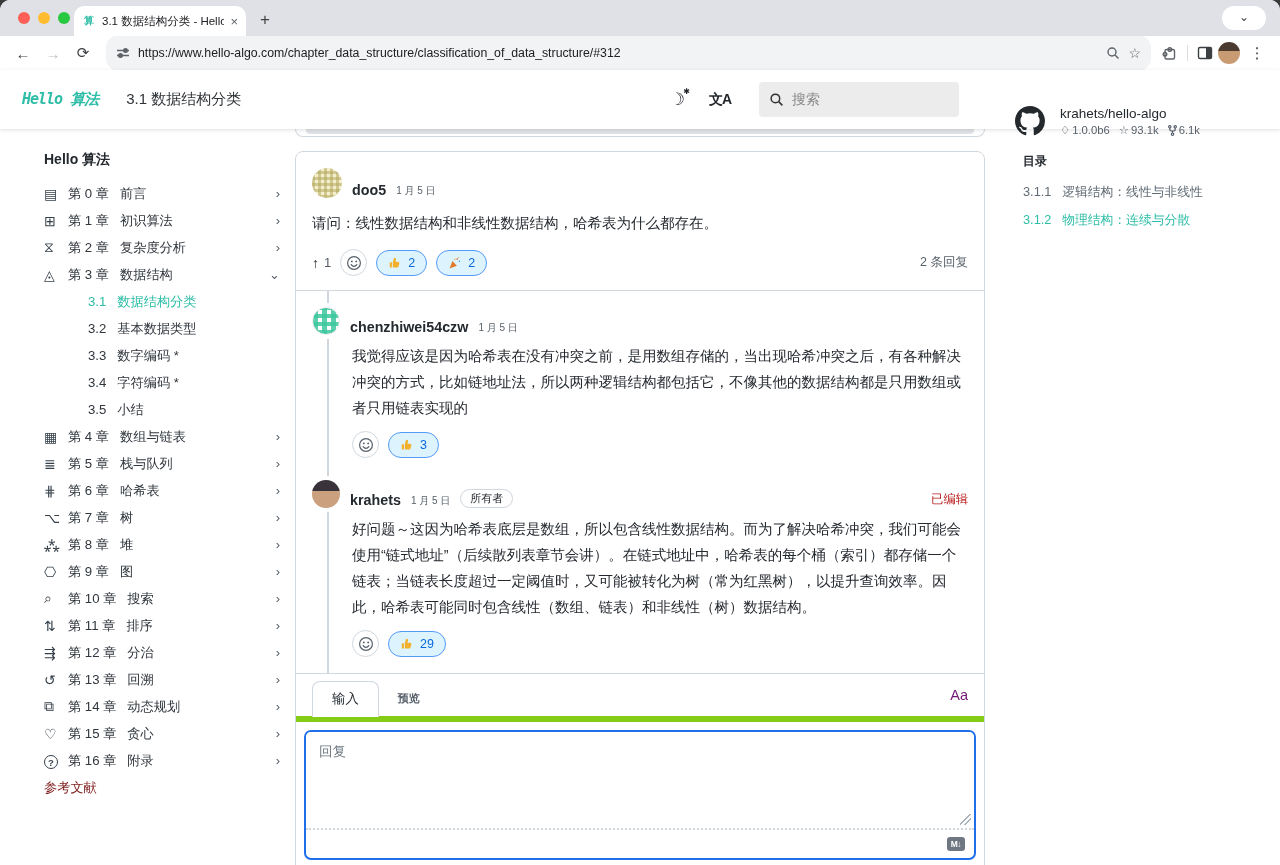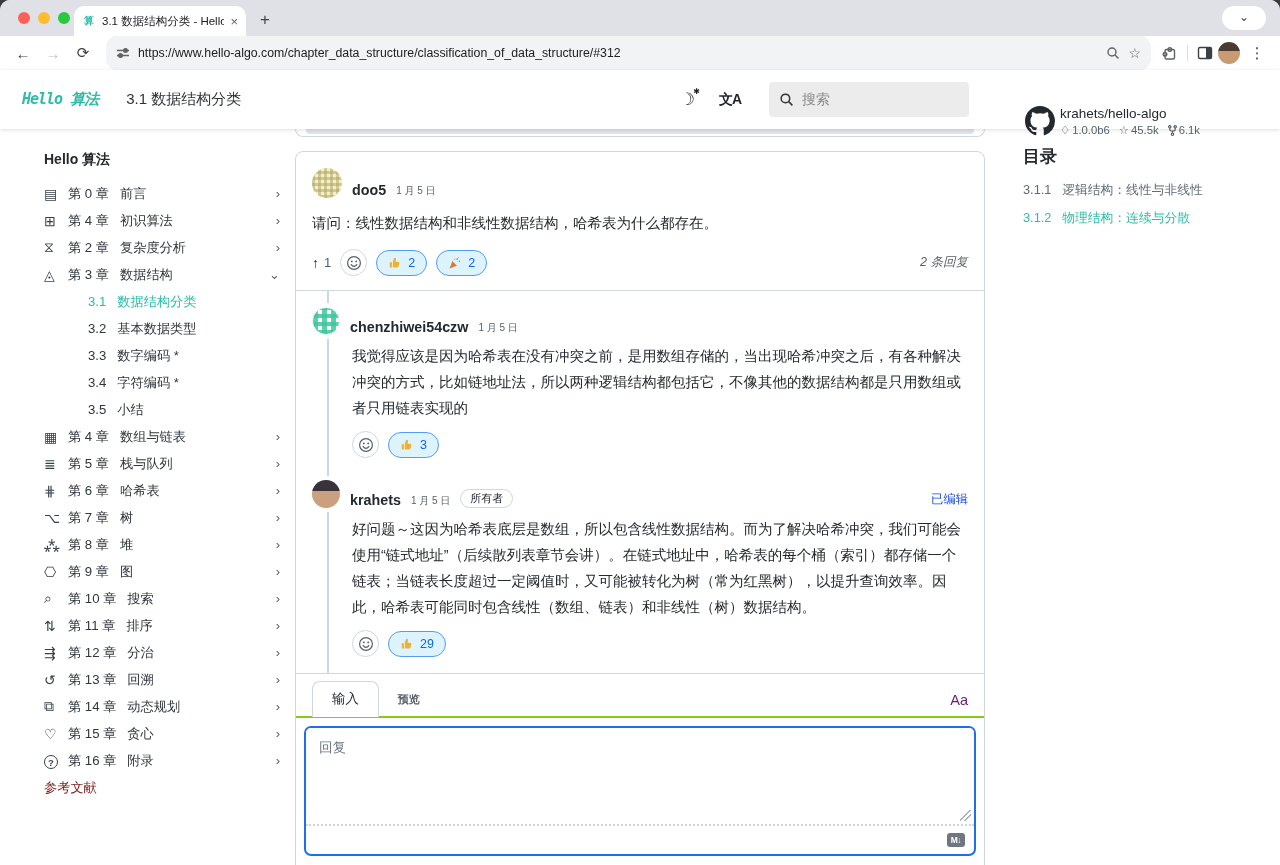--- a/index.html
+++ b/index.html
@@ -31,21 +31,21 @@
   .site-header { height:59px; background:#fff; box-shadow:0 1px 4px rgba(0,0,0,.13); position:relative; z-index:5; display:flex; align-items:center; padding:0 22px; }
   .logo-mark { color:#2dbda6; font-family:"DejaVu Sans Mono", monospace; font-weight:800; font-style:italic; font-size:15px; letter-spacing:-1px; white-space:nowrap; }
   .sh-title { margin-left:28px; font-size:15px; color:#2f3337; }
   .sh-spacer { flex:1; }
   .hdr-ic { font-size:17px; color:#1f2328; margin:0 12px; position:relative; }
   .hdr-ic .spark { position:absolute; font-size:8px; top:-2px; right:-5px; }
   .translate { font-weight:bold; font-size:14px; letter-spacing:-1px; }
   .searchbox { width:200px; height:35px; background:#ececec; border-radius:4px; display:flex; align-items:center; padding:0 10px; gap:8px; margin:0 16px; }
   .searchbox input { border:none; background:transparent; outline:none; font-size:14px; width:130px; color:#333; font-family:Liberation Mono, monospace;}
   .searchbox input::placeholder { color:#8a8a8a; }
-  .repo { display:flex; align-items:center; gap:5px; margin-left:40px; margin-right:58px;margin-top:43px; }
+  .repo { display:flex; align-items:center; gap:15px; margin-left:40px; margin-right:58px;margin-top:43px; }
   .repo-name { font-size:13.5px; color:#24292f; }
   .repo-meta { font-size:11.3px; color:#57606a; display:flex; gap:9px; margin-top:3px; align-items:center;}
   .repo-meta .mi { display:inline-flex; align-items:center; gap:2px; }
 
   
   .content { position:relative; height:736px; overflow:hidden; background:#fff; }
 
   
   .sidebar { position:absolute; left:44px; top:22px; width:236px; }
   .side-title { font-weight:bold; font-size:14px; color:#24292f; margin-bottom:11px; }
@@ -53,64 +53,64 @@
   .nav-ico { width:24px; font-size:14px; color:#36404a; flex:none; }
   .nav-ico.circled span{ display:inline-block; width:14px; height:14px; border:1.4px solid #36404a; border-radius:50%; font-size:9.5px; line-height:13px; text-align:center; font-weight:bold;}
   .nav-label { flex:1; white-space:pre; overflow:hidden; }
   .nav-chev { color:#57606a; font-size:13px; }
   .nav-sub { height:27px; line-height:27px; padding-left:44px; font-size:13.2px; color:#30363d; white-space:pre; cursor:pointer;}
   .nav-sub.active { color:#2dbda6; }
   .side-footer { height:27px; line-height:27px; font-size:13.2px; color:#7f1d1d; }
 
   
   .toc { position:absolute; left:1023px; top:16px; width:250px; }
-  .toc-title { font-weight:bold; font-size:17px; color:#24292f; margin-bottom:11px; }
+  .toc-title { font-weight:bold; font-size:12px; color:#24292f; margin-bottom:11px;margin-top:8px; }
   .toc-item { font-size:12.8px; color:#5f6a74; height:28px; line-height:22px; white-space:pre; cursor:pointer;}
   .toc-item.active { color:#2dbda6; }
 
   
   .main { position:absolute; left:295px; top:0; width:690px; }
   .partial-card { height:8px; border:1px solid #d0d7de; border-top:none; border-radius:0 0 8px 8px; overflow:hidden; }
   .partial-card .bar { height:5px; margin:0 10px; background:#dfe2e6; border-radius:0 0 4px 4px; }
   .thread-card { margin-top:14px; border:1px solid #d0d7de; border-radius:8px; background:#fff; }
 
   .c-head { display:flex; align-items:flex-end; gap:10px; }
   .avatar { border-radius:50%; flex:none; }
   .av-doo5 { width:30px; height:30px; background:#f3eecb;
     background-image:repeating-linear-gradient(0deg,rgba(176,164,88,.5) 0 3px,transparent 3px 6px),repeating-linear-gradient(90deg,rgba(176,164,88,.5) 0 3px,transparent 3px 6px); }
   .av-chen { width:28px; height:28px; background:#fff; border:1px solid #eee;
     background-image:repeating-linear-gradient(0deg,rgba(61,199,158,.85) 0 4px,transparent 4px 8px),repeating-linear-gradient(90deg,rgba(61,199,158,.85) 0 5px,transparent 5px 9px); }
   .av-krahets { width:28px; height:28px; background:linear-gradient(180deg,#39323b 0 40%,#caa07e 40%); }
   .c-author { font-weight:bold; font-size:14.3px; color:#24292f; }
   .c-date { font-size:10px; color:#57606a; }
   .owner-badge { font-size:11px; color:#24292f; border:1px solid #d0d7de; border-radius:10px; padding:1px 9px; }
-  .edited { margin-left:auto; font-size:12.3px; color:#1d4ed8; }
+  .edited { margin-left:auto; font-size:12.3px; color:#b91c1c; }
 
   .comment-sec { padding:16px 16px 14px; }
   .c-body { margin-top:12px; font-size:14.5px; line-height:26px; color:#24292f; }
   .rx-row { margin-top:13px; display:flex; align-items:center; gap:9px; position:relative; }
   .upvote { display:flex; align-items:center; gap:5px; background:none; border:none; font-size:13px; color:#57606a; }
   .upvote .arr { font-size:14px; color:#24292f; }
   .smiley-btn { width:27px; height:27px; border:1px solid #d0d7de; border-radius:50%; background:#fff; display:flex; align-items:center; justify-content:center; }
   .pill { height:26px; border:1px solid #539bf5; background:#ddf4ff; border-radius:13px; display:flex; align-items:center; gap:6px; padding:0 11px; font-size:12.5px; color:#0969da; }
-  .replies-label { position:absolute; right:0; font-size:12.5px; color:#57606a;font-style:italic; }
+  .replies-label { position:absolute; right:0; font-size:12.5px; color:#57606a; }
 
   .sec-divider { border-top:1px solid #d0d7de; }
   .replies { position:relative; padding:0 16px; }
   .replies::before { content:""; position:absolute; left:31px; top:0; bottom:0; width:2px; background:#d0d7de; }
   .reply { position:relative; padding-top:16px; }
   .reply .c-head .avatar { box-shadow:0 0 0 4px #fff; position:relative; z-index:1; }
   .reply-body-wrap { margin-left:40px; }
   .reply .c-body { margin-top:8px; }
   .reply .rx-row { margin-top:10px; padding-bottom:6px; }
   .reply:last-child .rx-row { padding-bottom:16px; }
 
   
   .reply-form { border-top:1px solid #d0d7de; }
-  .tabs-row { display:flex; align-items:flex-end; padding:7px 16px 0; border-bottom:2px solid #84cc16; position:relative; }
+  .tabs-row { display:flex; align-items:center; padding:7px 16px 0; border-bottom:6px solid #84cc16; position:relative; }
   .tab-write { background:#fff; border:1px solid #d0d7de; border-bottom:none; border-radius:8px 8px 0 0; padding:8px 19px 9px; margin-bottom:-1px; font-size:13.4px; color:#24292f; position:relative; z-index:1; }
   .tab-preview { padding:8px 19px 9px; font-size:11px; color:#57606a; background:none; border:none;font-weight:bold; }
   .aa-ic { margin-left:auto; color:#701a75; font-size:14.5px; padding-bottom:8px; }
   .editor-box { margin:8px; border:2px solid #1f6feb; border-radius:7px; overflow:hidden; }
   .editor-box textarea { display:block; width:100%; height:96px; border:none; outline:none; resize:none; padding:11px 13px; font-size:13.5px; font-family:"Liberation Sans",sans-serif; color:#24292f; }
   .editor-box textarea::placeholder { color:#6e7781; }
   .ta-wrap { position:relative; }
   .resize-handle { position:absolute; right:3px; bottom:3px; width:11px; height:11px;
     background:linear-gradient(135deg,transparent 0 45%,#aab3bb 45% 53%,transparent 53% 67%,#aab3bb 67% 75%,transparent 75%); }
   .ed-footer { border-top:2px dotted #cfd6dd; height:30px; display:flex; align-items:center; justify-content:flex-end; padding:0 9px; }
@@ -188,21 +188,21 @@
         </svg>
       <div>
         <div class="repo-name">krahets/hello-algo</div>
         <div class="repo-meta">
           <span class="mi">
               <span>♢</span>
               <span>1.0.0b6</span>
             </span>
           <span class="mi">
               <span>☆</span>
-              <span>45.5k</span>
+              <span>93.1k</span>
             </span>
           <span class="mi">
               <svg width="9" height="11" viewBox="0 0 9 11" fill="none" stroke="#57606a" stroke-width="1.2">
                 <circle cx="1.8" cy="1.8" r="1.2"></circle>
                 <circle cx="7.2" cy="1.8" r="1.2"></circle>
                 <circle cx="4.5" cy="9.2" r="1.2"></circle>
                 <path d="M1.8 3v1.5c0 1 .8 1.5 2.7 1.5s2.7-.5 2.7-1.5V3M4.5 6v2"></path>
               </svg>
               <span>6.1k</span>
             </span>
@@ -216,21 +216,21 @@
     <nav class="sidebar">
       <div class="side-title">Hello 算法</div>
 
       <div class="nav-item">
           <span class="nav-ico">▤</span>
           <span class="nav-label">第 0 章   前言</span>
           <span class="nav-chev">›</span>
         </div>
       <div class="nav-item">
           <span class="nav-ico">⊞</span>
-          <span class="nav-label">第 4 章   初识算法</span>
+          <span class="nav-label">第 1 章   初识算法</span>
           <span class="nav-chev">›</span>
         </div>
       <div class="nav-item">
           <span class="nav-ico">⧖</span>
           <span class="nav-label">第 2 章   复杂度分析</span>
           <span class="nav-chev">›</span>
         </div>
       <div class="nav-item">
           <span class="nav-ico">◬</span>
           <span class="nav-label">第 3 章   数据结构</span>

